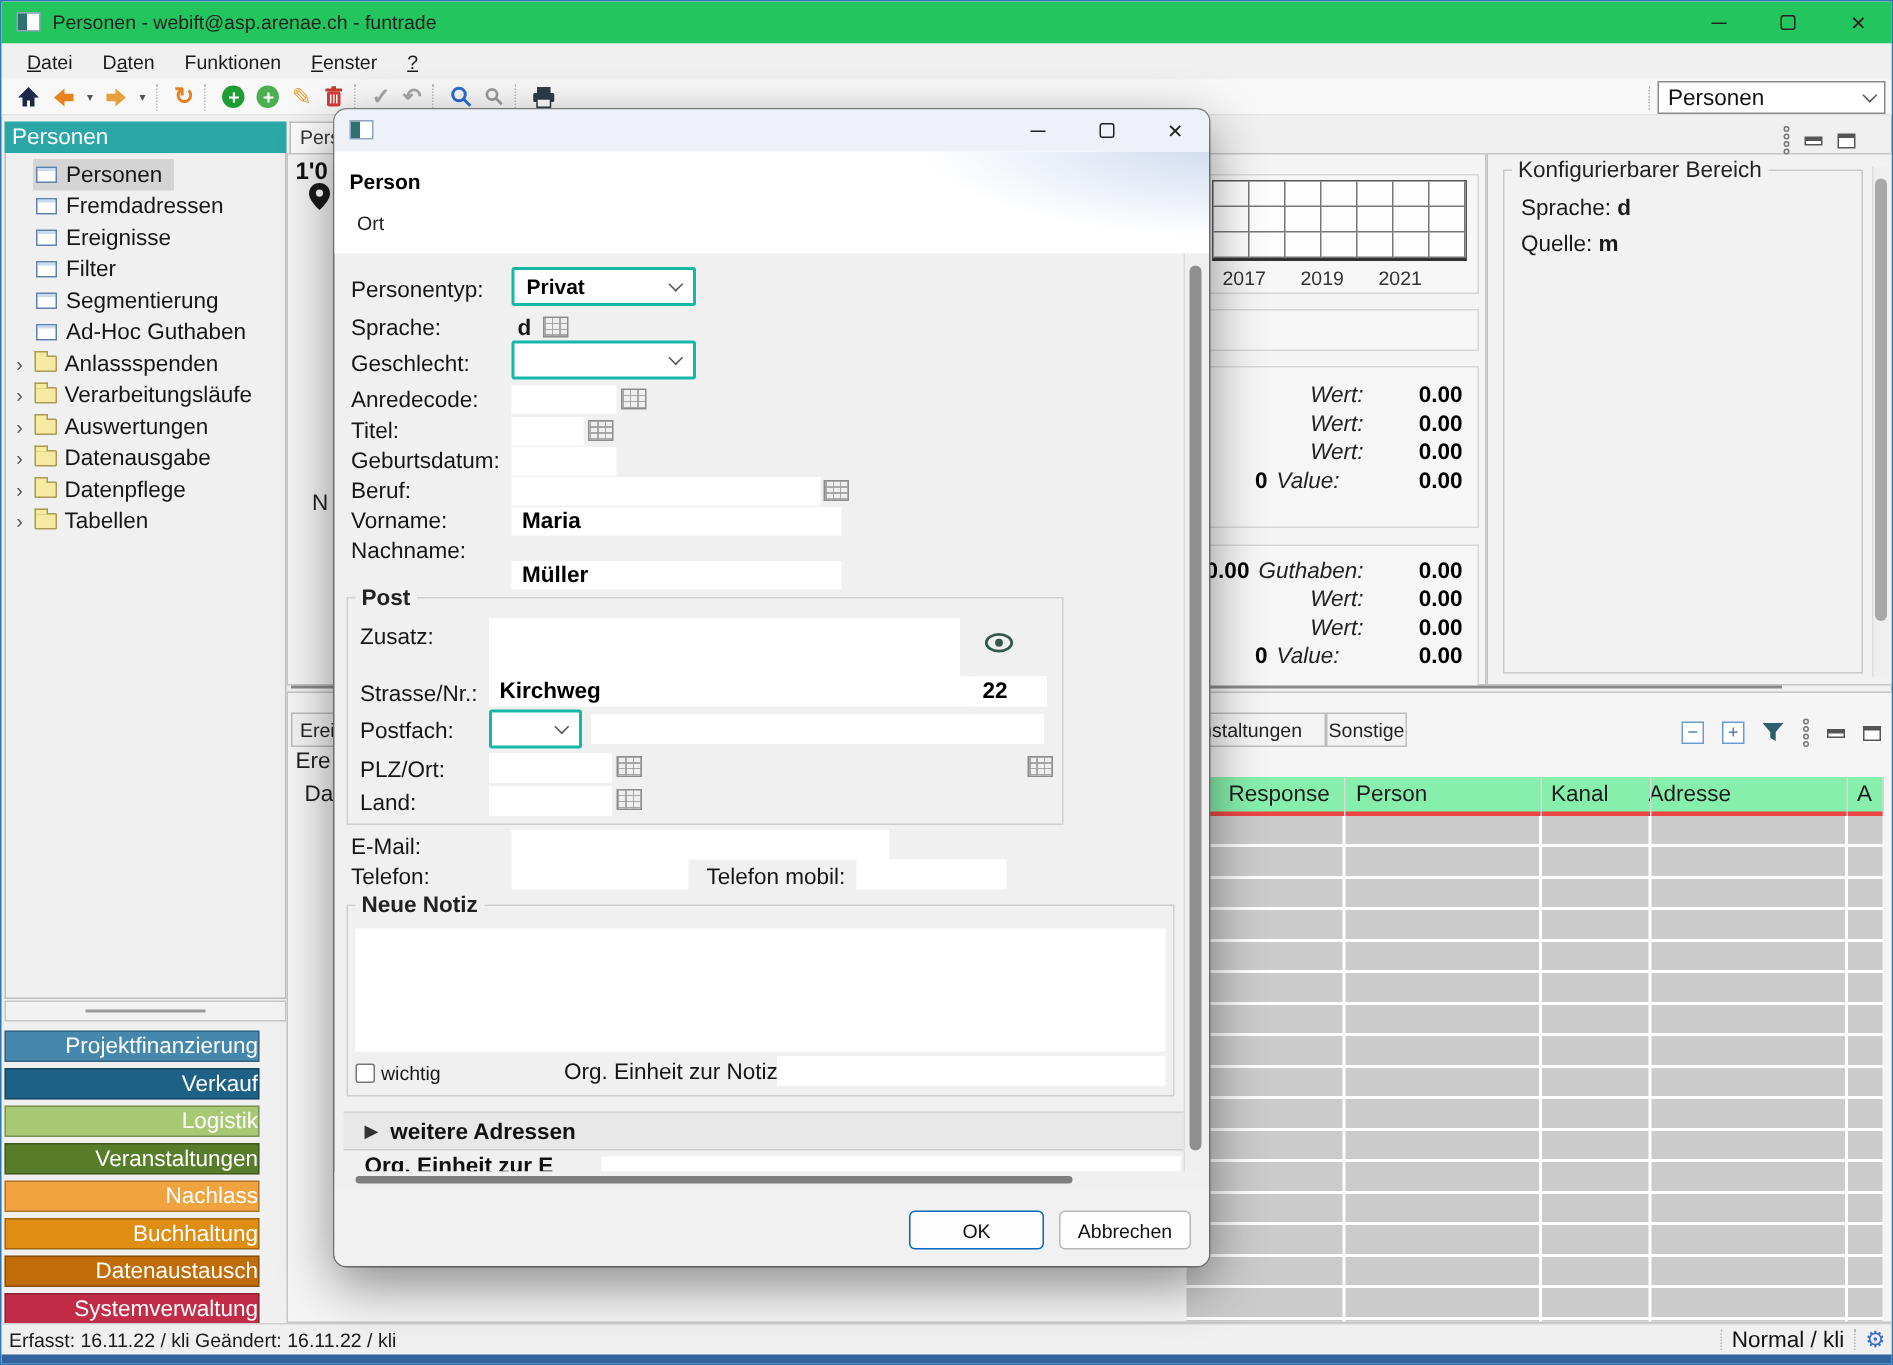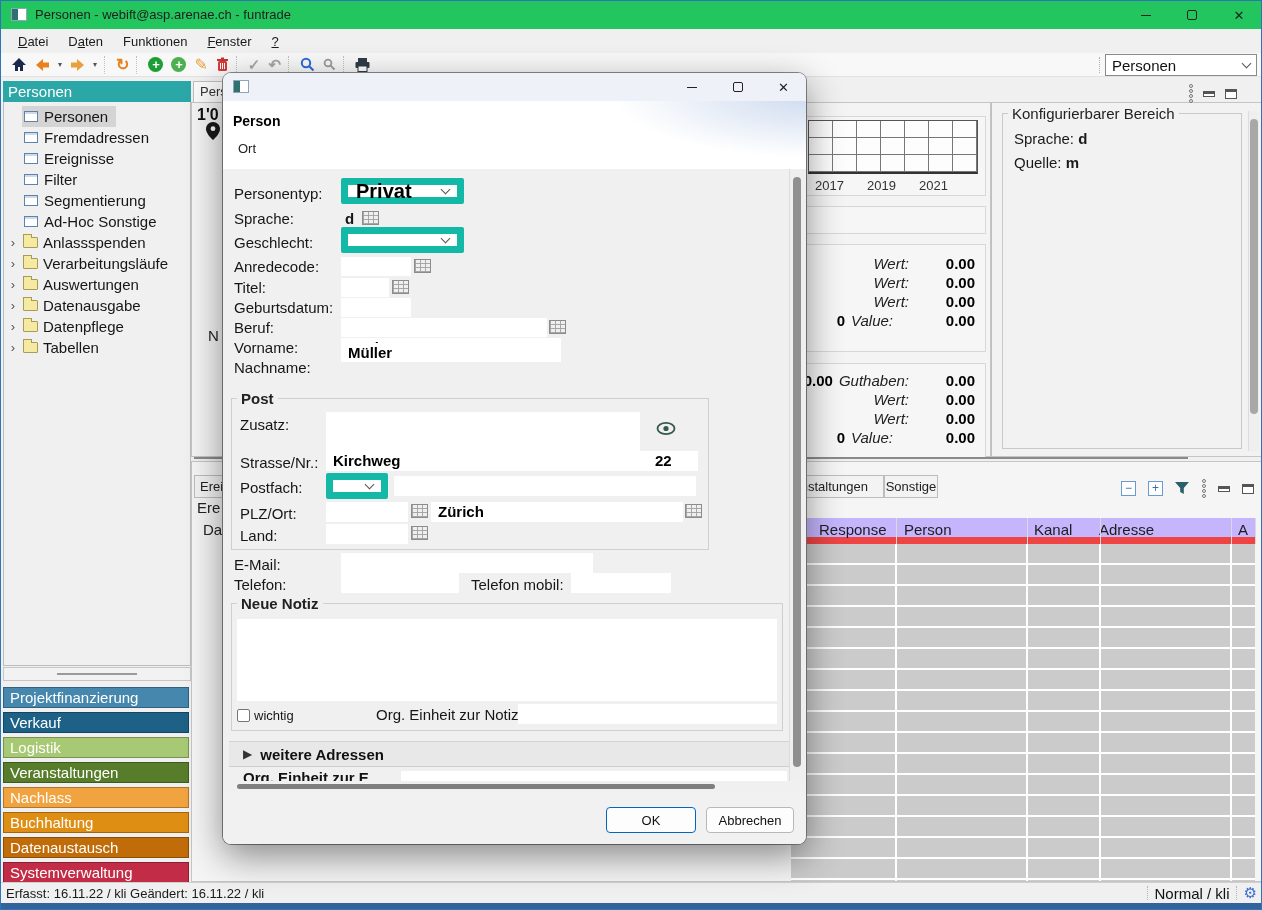--- a/index.html
+++ b/index.html
@@ -33,21 +33,21 @@
   #tree{left:2px;top:101px;width:188px;height:564px;background:#f0f0f0;border:1px solid #bdbdbd;border-top:none;padding-top:4px;overflow:hidden;}
   .trow{height:21px;display:flex;align-items:center;font-size:15px;color:#161616;}
   .trow .tchev{width:18px;text-align:center;color:#555;font-size:13px;}
   .sel-wrap{display:flex;align-items:center;height:21px;padding-right:8px;}
   .selected .sel-wrap{background:#d4d4d4;}
   .doc-ico{width:14px;height:11px;background:#fff;border:1px solid #5f82ad;margin:0 6px 0 2px;box-shadow:inset 0 2px 0 #cddaeb;}
   .folder-ico{position:relative;width:15px;height:11px;background:#f6e9a2;border:1px solid #a89b55;border-radius:1px;margin:0 5px 0 1px;}
   .folder-ico::before{content:"";position:absolute;left:-1px;top:-4px;width:7px;height:3px;background:#f6e9a2;border:1px solid #a89b55;border-bottom:none;}
   #tree-splitter{left:2px;top:666px;width:188px;height:14px;background:#f2f2f2;border:1px solid #c6c6c6;}
   #tree-splitter .grip{position:absolute;left:53px;top:5px;width:80px;height:2px;background:#9a9a9a;}
-  .mod{width:186px;height:21px;color:#fff;font-size:15px;line-height:20px;padding-left:6px;border:1px solid rgba(0,0,0,.28);margin:0 12px 4px 2px;}
+  .mod{width:170px;height:21px;color:#fff;font-size:15px;line-height:20px;padding-left:6px;border:1px solid rgba(0,0,0,.28);margin:0 12px 4px 2px;text-align:right;}
   #modules{left:0;top:686px;width:190px;}
   
   #statusbar{left:0;top:881px;width:1262px;height:21px;background:#f0f0f0;border-top:1px solid #cfcfcf;display:flex;align-items:center;font-size:13px;color:#1a1a1a;}
   #status-right{position:absolute;right:6px;top:0;height:20px;display:flex;align-items:center;gap:6px;font-size:15px;}
   .dotted-sep{width:2px;height:14px;border-left:1px dotted #b5b5b5;}
   #bottom-strip{left:0;top:902px;width:1262px;height:8px;background:#33639c;}
   
   #center{left:190px;top:101px;width:800px;height:355px;background:#f4f4f4;border:1px solid #c5c5c5;}
   #center-tab{left:192px;top:80px;width:64px;height:21px;background:#fafafa;border:1px solid #bdbdbd;border-bottom:none;font-size:13px;color:#333;padding:2px 0 0 6px;overflow:hidden;}
   .box{position:absolute;border:1px solid #d7d7d7;background:#f6f6f6;}
@@ -69,34 +69,34 @@
   .dotcol{display:flex;flex-direction:column;gap:1px;align-items:center;}
   .dotcol i{width:4px;height:4px;border:1px solid #777;border-radius:50%;}
   .pmin{width:12px;height:6px;border:1px solid #555;background:#fff;border-top:3px solid #555;}
   .pmax{width:12px;height:10px;border:1px solid #555;border-top:3px solid #555;background:#fff;}
   .scroll-v{position:absolute;background:#efefef;border-left:1px solid #dcdcdc;}
   .thumb-v{position:absolute;background:#a8a8a8;border-radius:4px;}
   
   #bpanel{left:190px;top:460px;width:1072px;height:421px;background:#f5f5f5;border:1px solid #c5c5c5;}
   .tab{position:absolute;top:474px;height:23px;background:#f3f3f3;border:1px solid #bdbdbd;font-size:13px;color:#222;display:flex;align-items:center;justify-content:center;}
   .boxbtn{width:15px;height:15px;border:1px solid #6a9bd0;background:#fff;color:#3a6fa8;font-size:12px;line-height:13px;text-align:center;}
-  #tbl-header{left:790px;top:517px;width:465px;height:26px;background:#c4b5fd;border-bottom:7px solid #ef4444;}
+  #tbl-header{left:790px;top:517px;width:465px;height:26px;background:#86efac;border-bottom:3px solid #ef4444;}
   .th{position:absolute;top:3px;font-size:15px;color:#1c1c1c;}
   .th-sep{position:absolute;top:0;width:1px;height:26px;background:#dadada;}
   #tbl-body{left:790px;top:543px;width:464px;height:337px;background:repeating-linear-gradient(to bottom,#cbcbcb 0 19px,#ffffff 19px 21px);}
   .col-sep{position:absolute;top:0;width:2px;height:337px;background:#fff;}
   
   #dialog{left:222px;top:72px;width:583px;height:771px;background:#f0f0f0;border-radius:8px;box-shadow:0 12px 36px rgba(0,0,0,.45),0 0 0 1px #8a8a8a;z-index:50;}
   #dlg-title{position:absolute;left:0;top:0;width:583px;height:28px;background:#eef2f8;border-radius:8px 8px 0 0;}
   #dlg-header{position:absolute;left:0;top:28px;width:583px;height:68px;background:#fff;overflow:hidden;}
   #dlg-header .wave{position:absolute;right:0;top:0;width:230px;height:68px;background:radial-gradient(ellipse at 105% -10%,#ccd9ee 0%,rgba(255,255,255,0) 60%);}
   .dlbl{position:absolute;font-size:15px;color:#161616;white-space:nowrap;}
   .fldb{position:absolute;background:#fff;}
   .bval{font-weight:bold;font-size:15px;color:#000;padding:1px 0 0 7px;}
-  .ddl{position:absolute;background:#fff;border:7px solid #14b8a6;border-radius:2px;display:flex;align-items:center;padding:0 8px;font-size:20px;}
+  .ddl{position:absolute;background:#fff;border:2px solid #14b8a6;border-radius:2px;display:flex;align-items:center;padding:0 8px;font-size:14px;}
   .tbl-ico{position:absolute;width:17px;height:14px;border:1px solid #8c8c8c;background:
       repeating-linear-gradient(90deg,rgba(160,160,160,.9) 0 1px,transparent 1px 5px),
       repeating-linear-gradient(0deg,rgba(160,160,160,.9) 0 1px,transparent 1px 4px),#efefef;}
   .band{position:absolute;background:#e8e8e8;border-top:1px solid #d2d2d2;border-bottom:1px solid #cfcfcf;display:flex;align-items:center;}
   .btn{position:absolute;height:26px;background:#fdfdfd;border:1px solid #b8b8b8;border-radius:4px;font-size:13px;color:#111;display:flex;align-items:center;justify-content:center;}
   .btn.primary{border:1px solid #0067c0;}
   .cbx{position:absolute;width:13px;height:13px;background:#fff;border:1px solid #767676;border-radius:2px;}
 </style>
 </head>
 <body>
@@ -226,21 +226,21 @@
         <span class="tchev"></span>
         <span class="sel-wrap">
           <span class="doc-ico"></span>
           <span>Segmentierung</span>
         </span>
       </div>
     <div class="trow">
         <span class="tchev"></span>
         <span class="sel-wrap">
           <span class="doc-ico"></span>
-          <span>Ad-Hoc Sonstige</span>
+          <span>Ad-Hoc Guthaben</span>
         </span>
       </div>
     <div class="trow">
         <span class="tchev">›</span>
         <span class="sel-wrap">
           <span class="folder-ico"></span>
           <span>Anlassspenden</span>
         </span>
       </div>
     <div class="trow">
@@ -493,21 +493,21 @@
     <div class="fldb" style="left:118px;top:205px;width:48px;height:19px;"></div>
     <span class="tbl-ico" style="left:169px;top:207px;"></span>
     <span class="dlbl" style="left:11px;top:226px;">Geburtsdatum:</span>
     <div class="fldb" style="left:118px;top:225px;width:70px;height:19px;"></div>
     <span class="dlbl" style="left:11px;top:246px;">Beruf:</span>
     <div class="fldb" style="left:118px;top:245px;width:206px;height:19px;"></div>
     <span class="tbl-ico" style="left:326px;top:247px;"></span>
     <span class="dlbl" style="left:11px;top:266px;">Vorname:</span>
     <div class="fldb bval" style="left:118px;top:265px;width:220px;height:19px;">Maria</div>
     <span class="dlbl" style="left:11px;top:286px;">Nachname:</span>
-    <div class="fldb bval" style="left:118px;top:270px;width:220px;height:19px;">Müller</div>
+    <div class="fldb bval" style="left:118px;top:301px;width:220px;height:19px;">Müller</div>
 
     <div class="fieldset" style="left:8px;top:325px;width:478px;height:152px;border-color:#cfcfcf;"></div>
     <span class="legend" style="left:14px;top:317px;font-weight:bold;background:#f0f0f0;">Post</span>
     <span class="dlbl" style="left:17px;top:343px;">Zusatz:</span>
     <div class="fldb" style="left:103px;top:339px;width:314px;height:40px;"></div>
     <span class="abs" style="left:433px;top:348px;">
       <svg width="20" height="15">
           <ellipse cx="10" cy="7.5" rx="8.5" ry="5.6" fill="none" stroke="#34594a" stroke-width="1.8"></ellipse>
           <circle cx="10" cy="7.5" r="2.6" fill="#34594a"></circle>
         </svg>
@@ -516,21 +516,20 @@
     <div class="fldb bval" style="left:103px;top:378px;width:372px;height:20px;">Kirchweg</div>
     <div class="fldb bval" style="left:425px;top:378px;width:50px;height:20px;">22</div>
     <span class="dlbl" style="left:17px;top:406px;">Postfach:</span>
     <div class="ddl" style="left:103px;top:400px;width:62px;height:26px;">
         <span class="chev"></span>
       </div>
     <div class="fldb" style="left:171px;top:403px;width:302px;height:20px;"></div>
     <span class="dlbl" style="left:17px;top:432px;">PLZ/Ort:</span>
     <div class="fldb" style="left:103px;top:429px;width:82px;height:20px;"></div>
     <span class="tbl-ico" style="left:188px;top:431px;"></span>
-    <div class="fldb bval" style="left:208px;top:429px;width:252px;height:20px;">Zürich</div>
     <span class="tbl-ico" style="left:462px;top:431px;"></span>
     <span class="dlbl" style="left:17px;top:454px;">Land:</span>
     <div class="fldb" style="left:103px;top:451px;width:82px;height:20px;"></div>
     <span class="tbl-ico" style="left:188px;top:453px;"></span>
 
     <span class="dlbl" style="left:11px;top:483px;">E-Mail:</span>
     <div class="fldb" style="left:118px;top:480px;width:252px;height:20px;"></div>
     <span class="dlbl" style="left:11px;top:503px;">Telefon:</span>
     <div class="fldb" style="left:118px;top:500px;width:118px;height:20px;"></div>
     <span class="dlbl" style="left:248px;top:503px;">Telefon mobil:</span>

